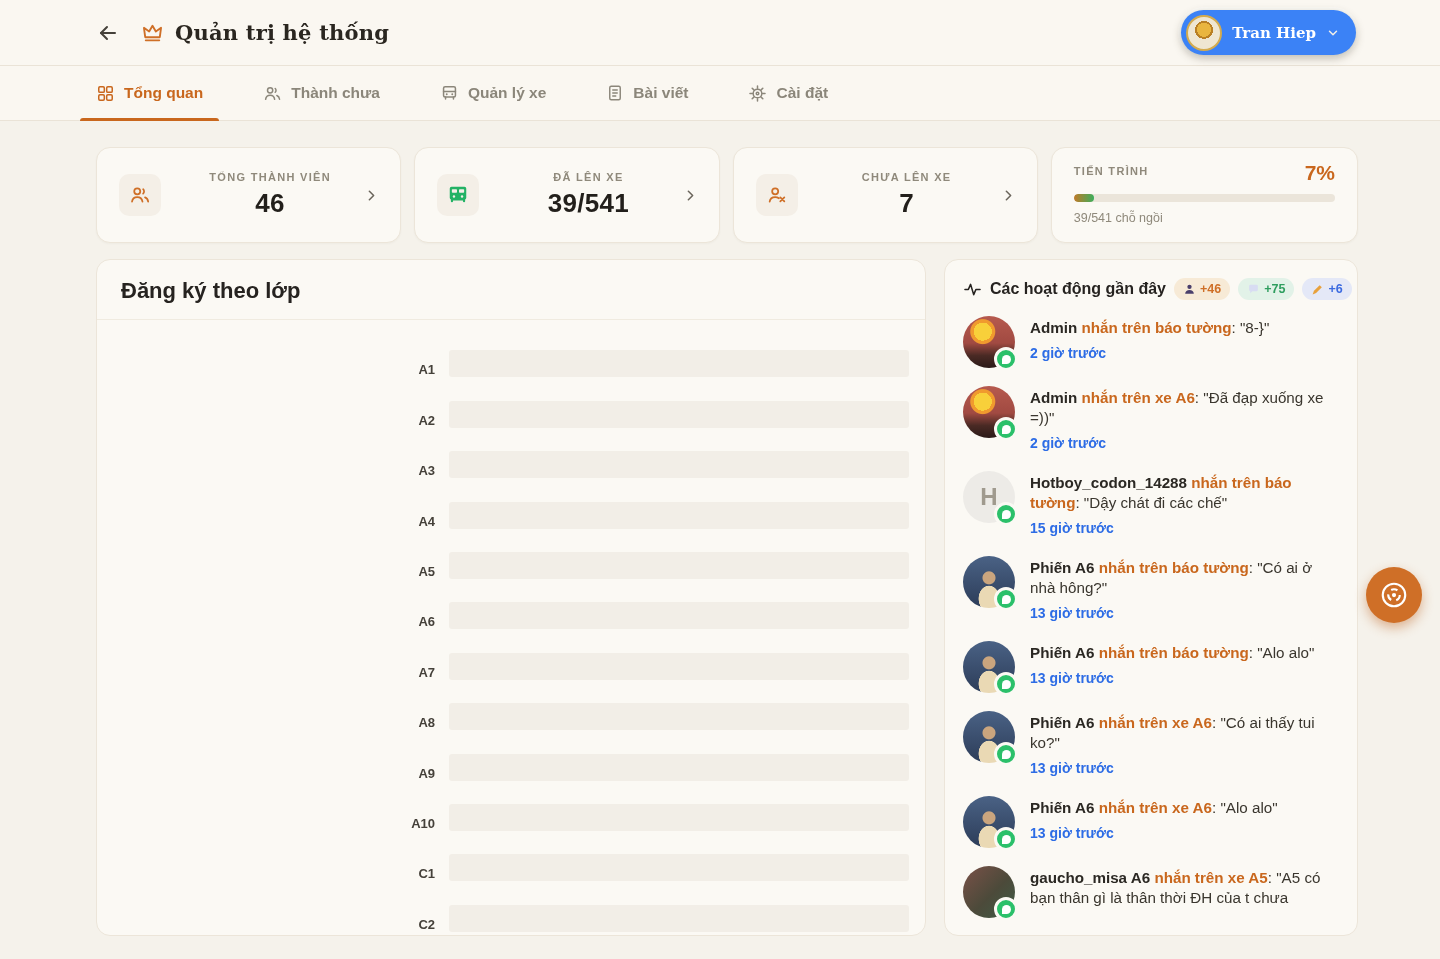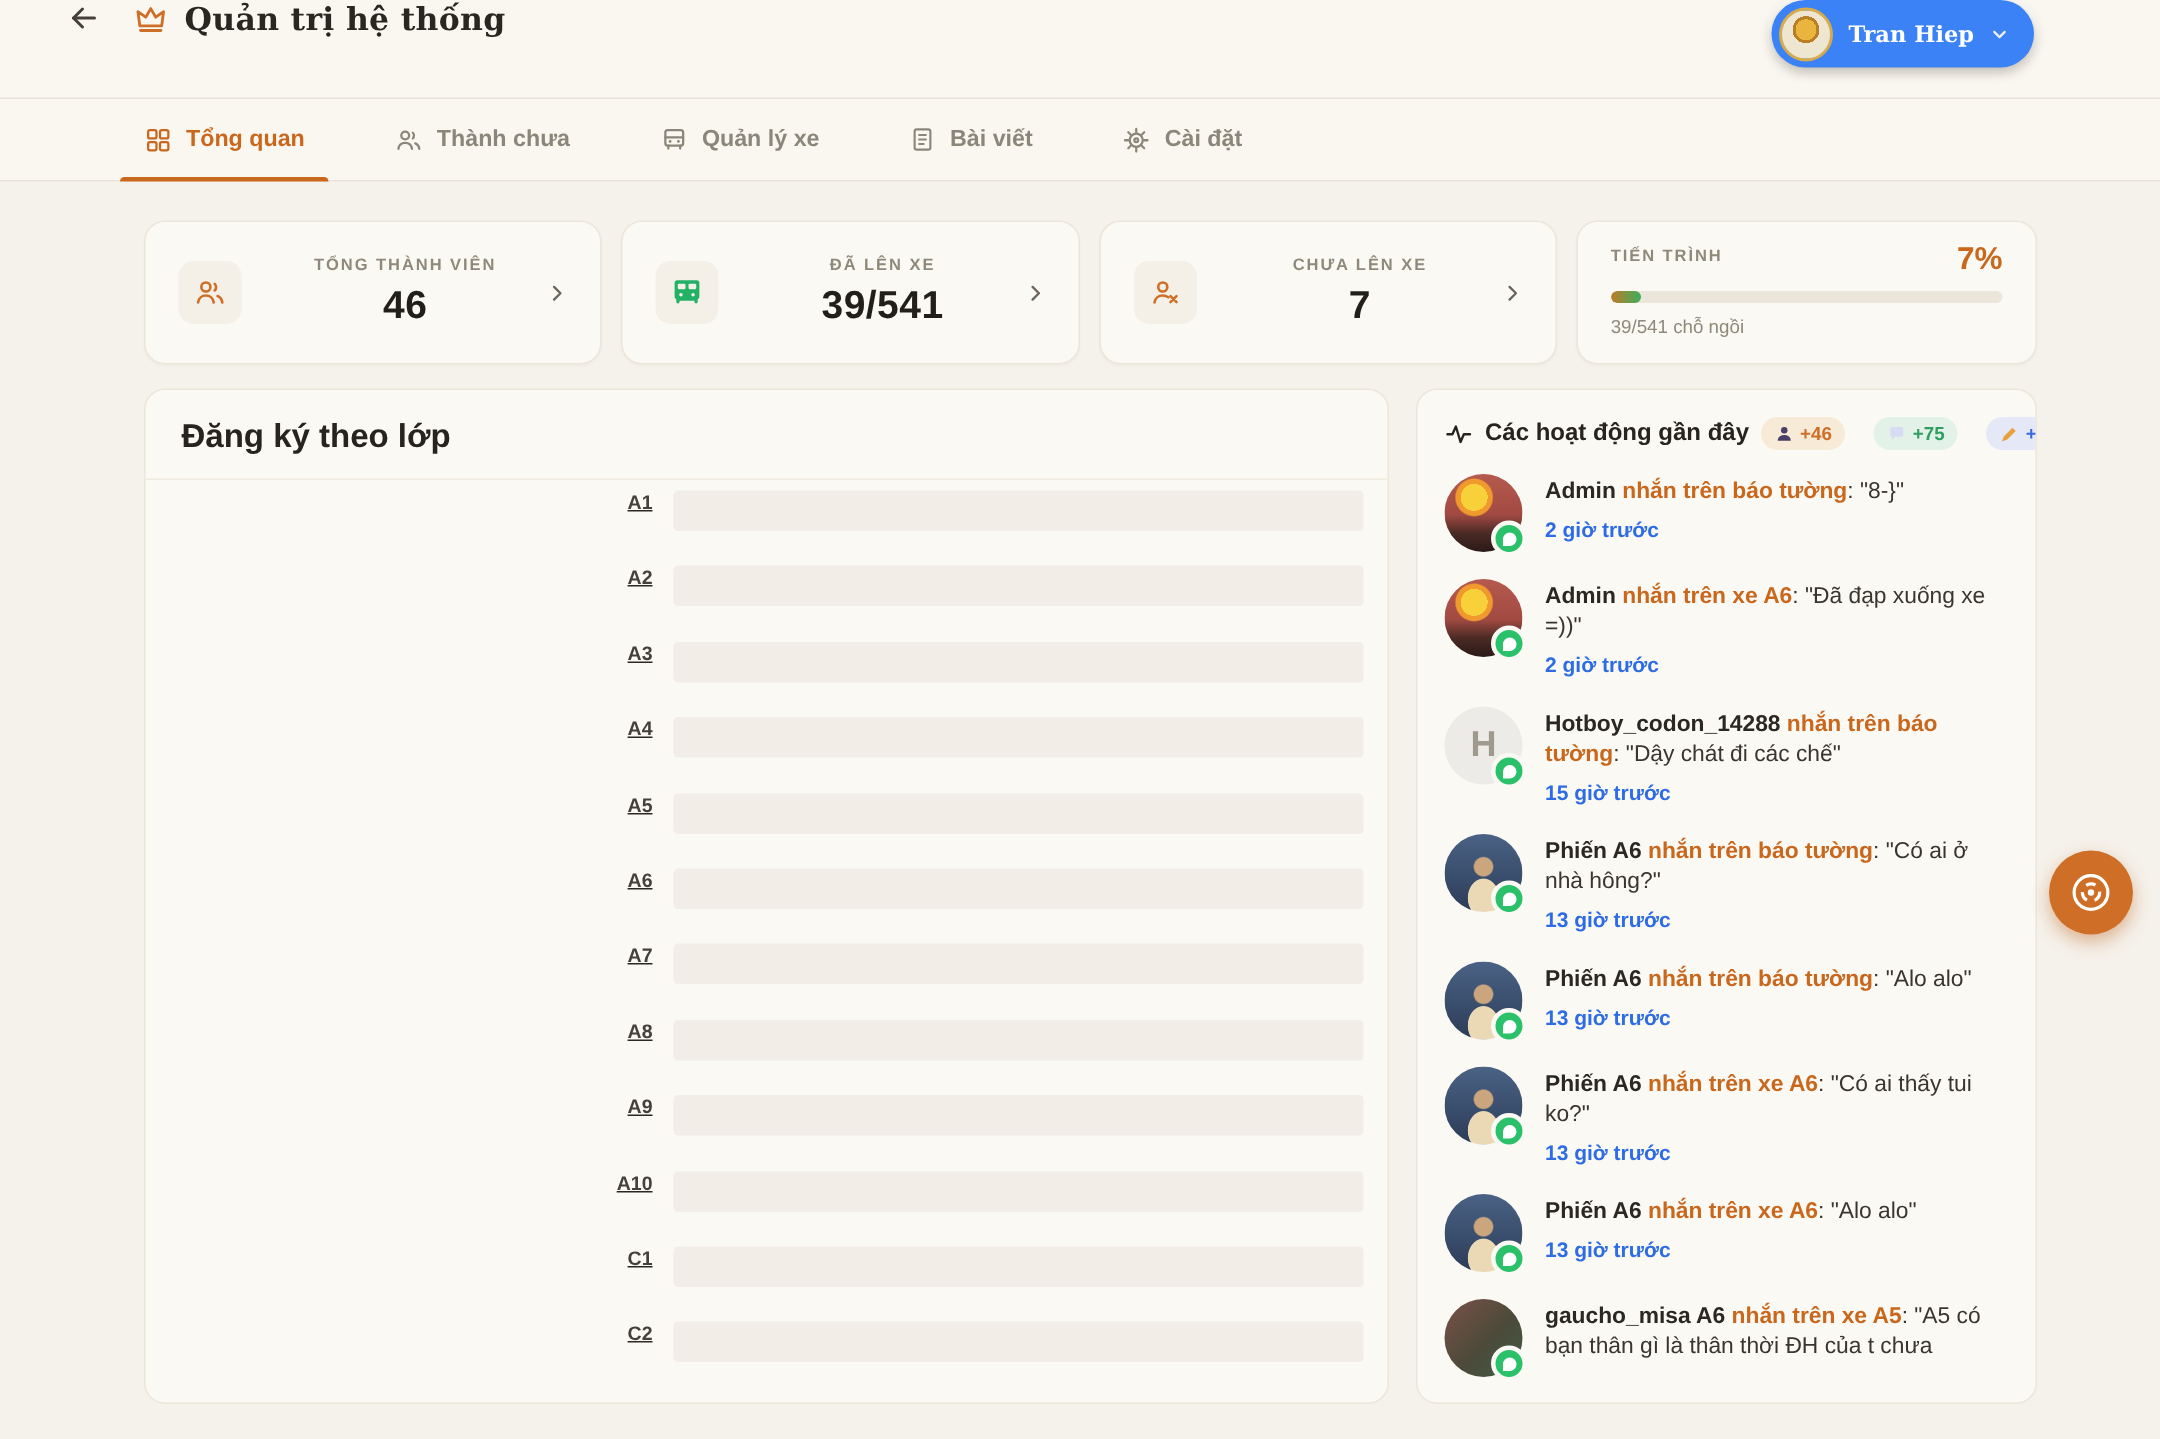--- a/index.html
+++ b/index.html
@@ -9,21 +9,21 @@
     background:#f5f2eb;
     color:#2b2823;
     position:relative;
     overflow:hidden;
   }
   svg { display:block; }
 
   
   .header {
     height:66px; background:#faf7f1; border-bottom:1px solid #eae3d7;
-    display:flex; align-items:flex-start; padding:0 84px 0 44px;
+    display:flex; align-items:center; padding:0 84px 0 96px;
   }
   .back-btn { background:none; border:none; cursor:pointer; margin-right:20px; color:#45413a; }
   .crown { margin-right:10px; }
   .page-title {
     font-family:"DejaVu Serif","Liberation Serif",serif;
     font-size:21px; font-weight:700; color:#2a2620; letter-spacing:.2px;
   }
   .user-pill {
     margin-left:auto; height:45px; border-radius:23px; background:#3b82f6;
     display:flex; align-items:center; gap:10px; padding:4px 16px 4px 5px;
@@ -102,40 +102,40 @@
 
   .chart-card {
     width:830px; flex:none; background:#fbf9f4; border:1px solid #ece5d9;
     border-radius:14px; overflow:hidden;
   }
   .chart-header {
     padding:18px 24px 15px; font-size:22px; font-weight:800; color:#262320;
     border-bottom:1px solid #f0ebe0;
   }
   .chart-body { padding-top:7px; }
-  .chart-row { height:50.4px; display:flex; align-items:flex-start;text-decoration:underline; }
+  .chart-row { height:50.4px; display:flex; align-items:flex-end; }
   .bar-label {
     width:352px; flex:none; text-align:right; padding-right:14px;
     font-size:13px; font-weight:600; color:#45413a;
   }
   .bar-track {
     flex:1; height:27px; background:#f2eee7; border-radius:3px; margin-right:16px;
     position:relative;
   }
   .bar-fill { height:100%; background:#cf6f27; border-radius:3px; }
 
   .activity-card {
     flex:1; background:#fbf9f4; border:1px solid #ece5d9; border-radius:14px;
     overflow:hidden; display:flex; flex-direction:column;
   }
   .activity-header {
     display:flex; align-items:center; gap:8px; padding:18px 16px 12px 18px; flex:none;
   }
   .activity-title { font-size:16px; font-weight:800; color:#262320; white-space:nowrap; }
-  .badges { margin-left:auto; display:flex; gap:19px; }
+  .badges { margin-left:auto; display:flex; gap:8px; }
   .pill {
     display:flex; align-items:center; gap:4px; padding:4px 9px; border-radius:13px;
     font-size:12.5px; font-weight:700;
   }
   .pill-members { background:#f7ead6; color:#cf6f27; }
   .pill-chats   { background:#e2f2e8; color:#2f9e5f; }
   .pill-posts   { background:#e4e8f7; color:#3b6ae0; }
 
   .activity-list { padding:4px 18px 0; overflow:hidden; flex:1; }
   .activity-item { display:flex; gap:15px; margin-bottom:18px; }

